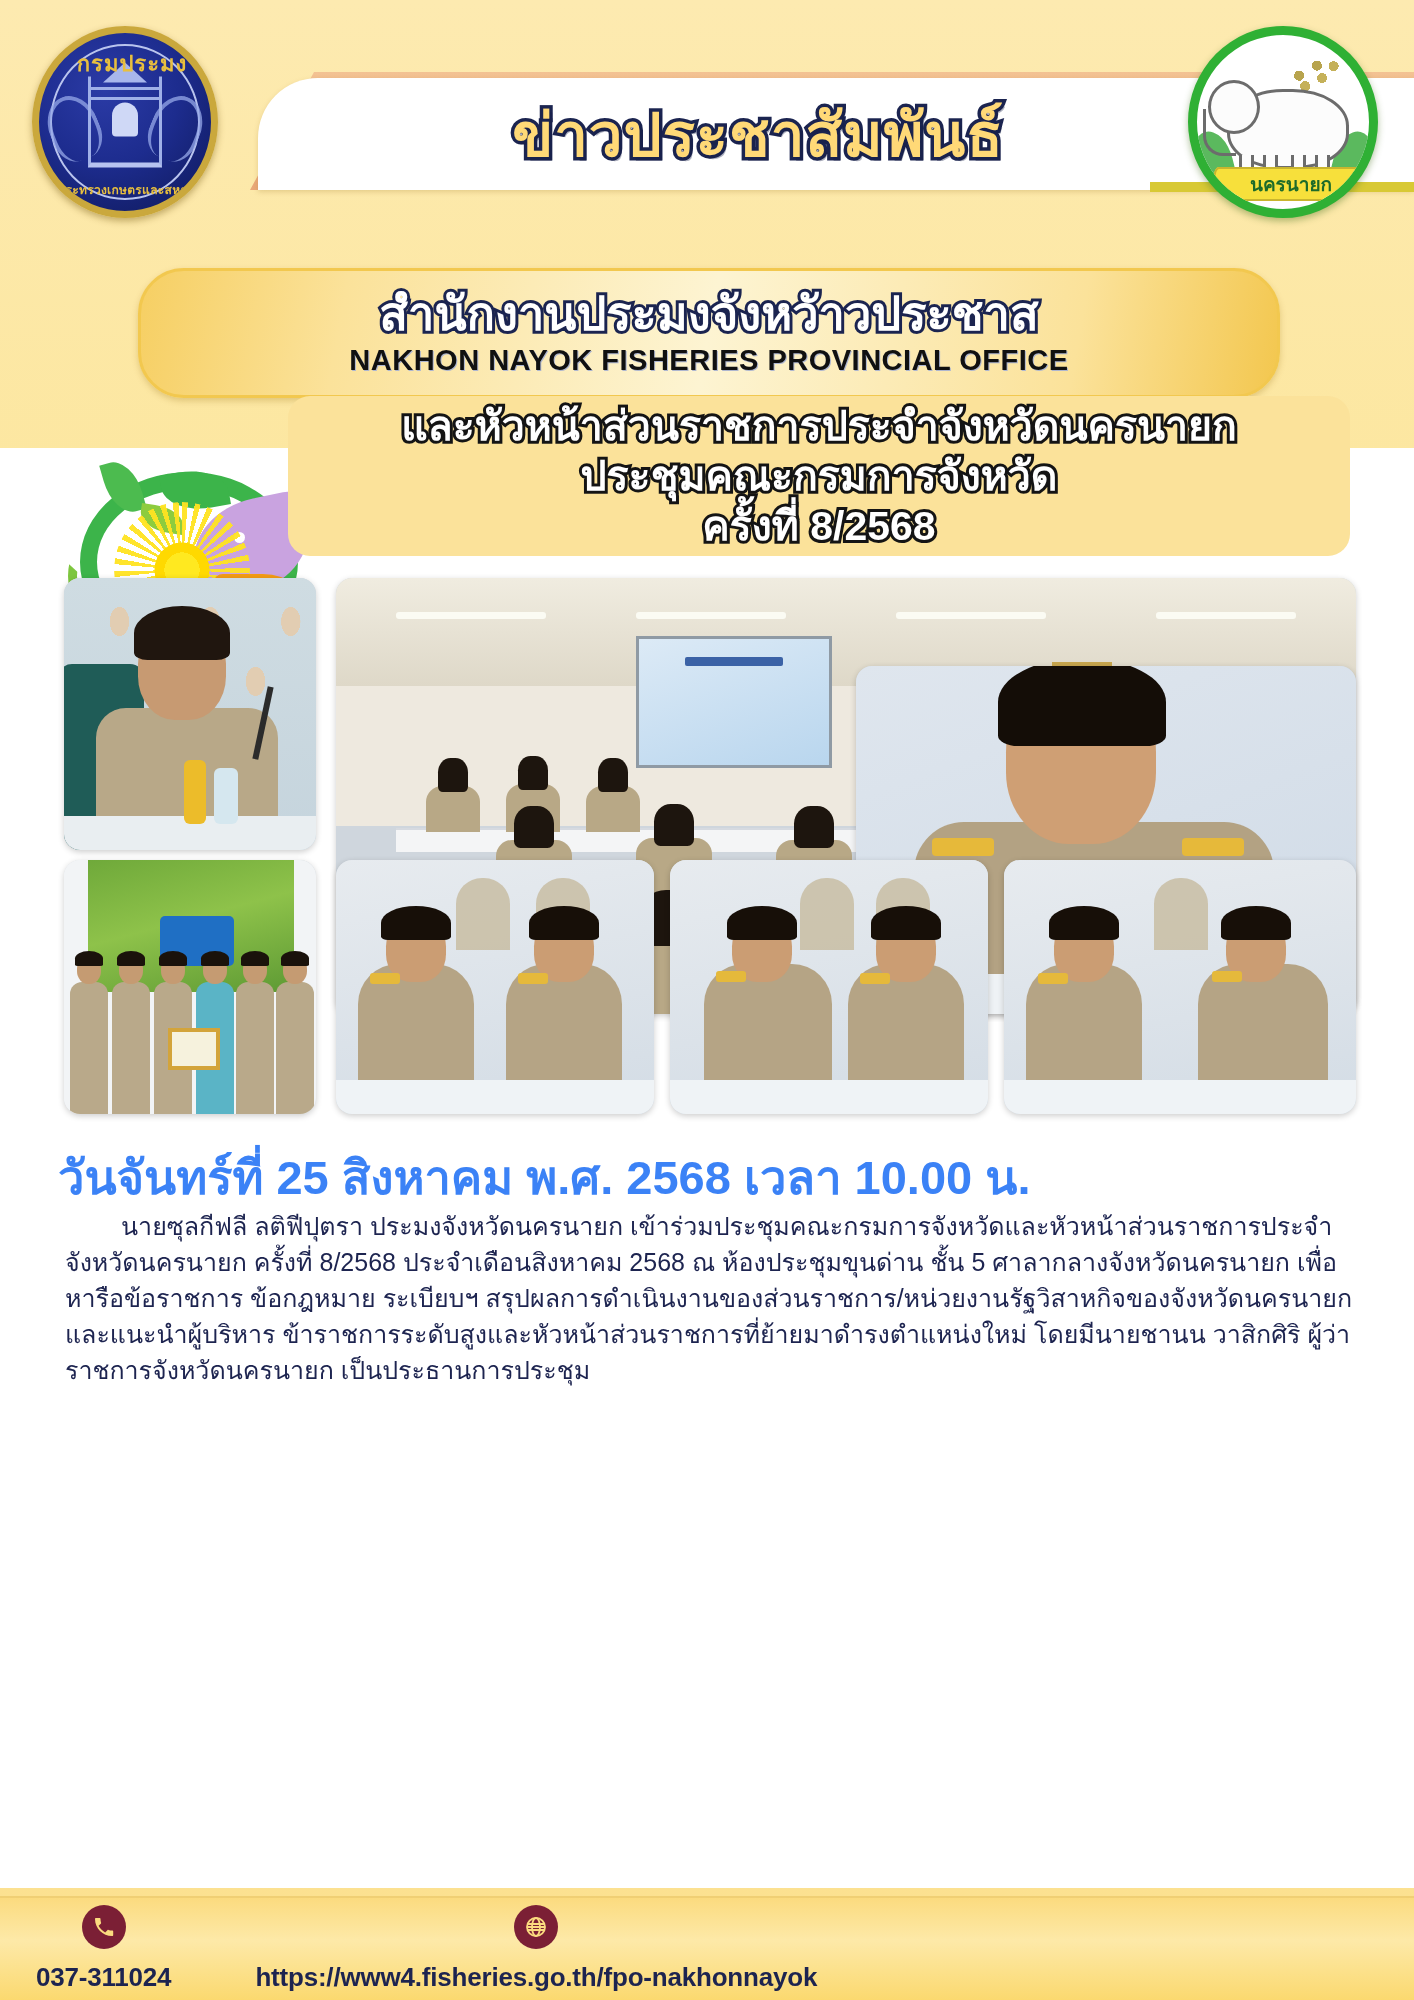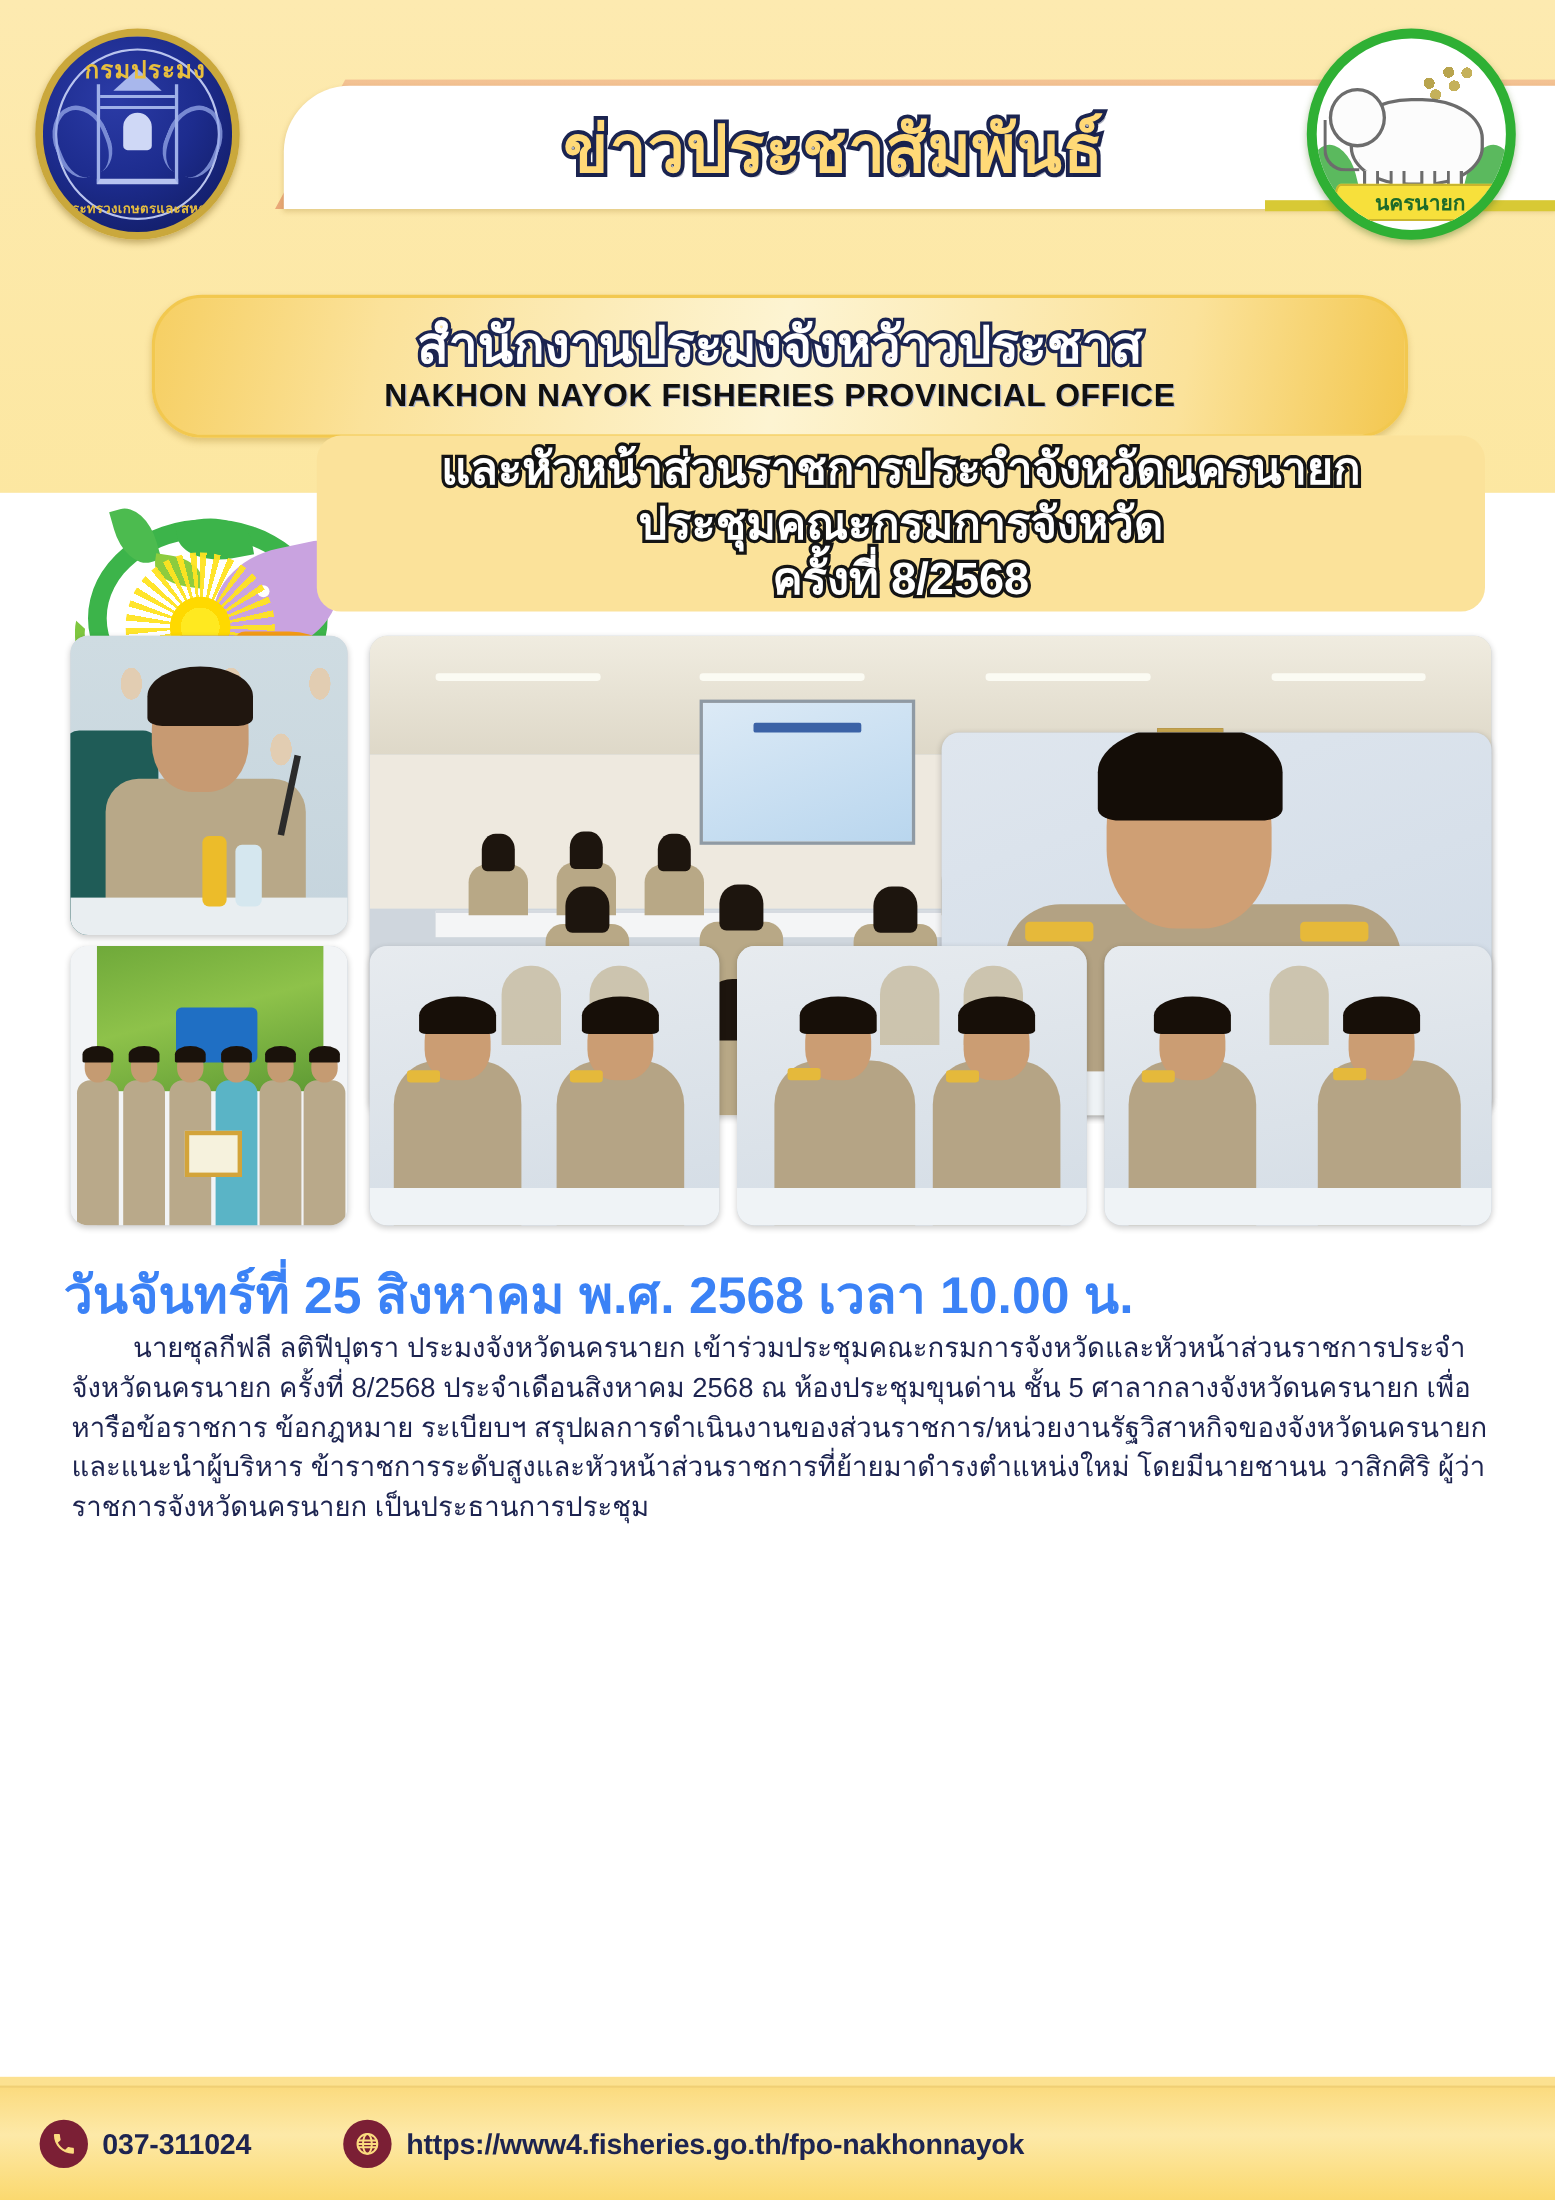--- a/index.html
+++ b/index.html
@@ -301,21 +301,21 @@
   .pr .tab{position:absolute;left:0;bottom:0;width:100%;height:34px;background:#eff3f6;}
   .pr .back{position:absolute;top:18px;width:54px;height:72px;border-radius:26px 26px 0 0;background:#c8bda3;opacity:.85;}
 
   
   .footer{
     position:absolute;left:0;bottom:0;width:1414px;height:104px;
     background:linear-gradient(180deg,#fbdb7f 0%,#fde9a8 42%,#fbd96f 100%);
     border-top:2px solid #f0cf74;
     display:flex;align-items:center;gap:16px;padding-left:36px;box-sizing:border-box;
   }
-  .fitem{display:flex;align-items:center;gap:13px;}
+  .fitem{display:flex;align-items:center;gap:13px;flex-direction:column;}
   .fic{
     width:44px;height:44px;border-radius:50%;background:#7b1f35;
     display:flex;align-items:center;justify-content:center;color:#fbdb7f;
     font-size:23px;flex:none;
   }
   .fic svg{display:block;}
   .ftx{font-size:26px;font-weight:bold;color:#1d2450;letter-spacing:-.2px;white-space:nowrap;}
   .gap{width:18px;}
 </style>
 </head>

